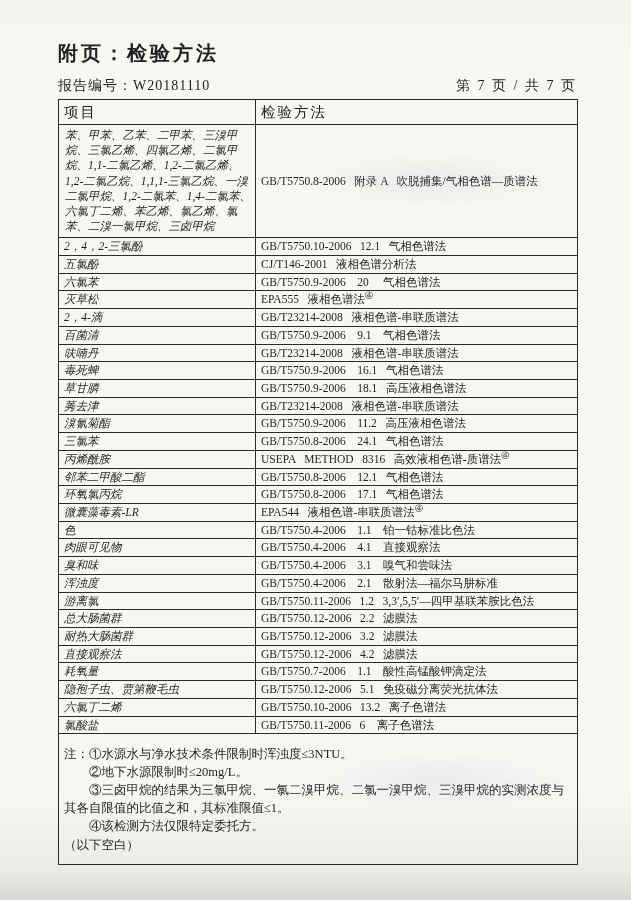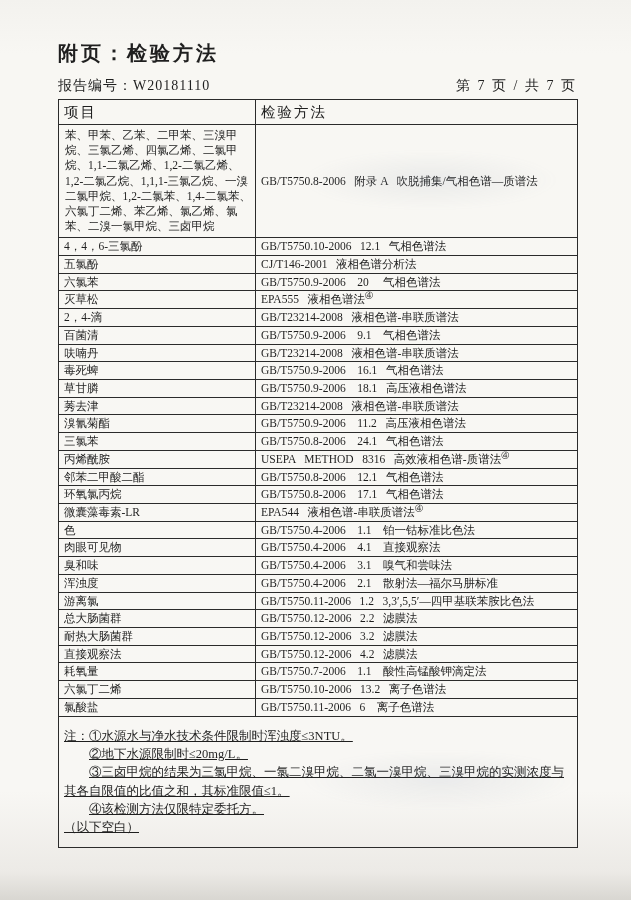--- a/index.html
+++ b/index.html
@@ -57,30 +57,30 @@
     letter-spacing:2px;
   }
   tbody td{
     font-size:11.5px;
     height:14.6px;
     line-height:1.28;
   }
   tbody tr.tall td{height:auto;}
   tbody tr.tall td.item-cell{padding:3px 4px 3px 6px;line-height:1.32;}
   td.method-cell{white-space:pre-wrap;padding-left:8px;}
-  td.item-cell{padding-left:6px;}
+  td.item-cell{padding-left:6px;font-style:italic;}
   sup{font-size:8px;line-height:0;}
   td.notes-cell{
     vertical-align:top;
     height:128px;
     padding:3px 6px 6px 5px;
     font-size:12.5px;
     line-height:1.45;
   }
-  .note-line{margin:0;text-decoration:underline;}
+  .note-line{margin:0;}
   .note-line.indent{text-indent:2em;}
 </style>
 </head>
 <body>
 
 <div class="sheet">
   <div class="smudge a"></div>
   <div class="smudge b"></div>
 
   <div class="doc-title">附页：检验方法</div>
@@ -100,21 +100,21 @@
         <th>项目</th>
         <th>检验方法</th>
       </tr>
     </thead>
     <tbody>
         <tr class="tall">
     <td class="item-cell">苯、甲苯、乙苯、二甲苯、三溴甲烷、三氯乙烯、四氯乙烯、二氯甲烷、1,1-二氯乙烯、1,2-二氯乙烯、1,2-二氯乙烷、1,1,1-三氯乙烷、一溴二氯甲烷、1,2-二氯苯、1,4-二氯苯、六氯丁二烯、苯乙烯、氯乙烯、氯苯、二溴一氯甲烷、三卤甲烷</td>
     <td class="method-cell">GB/T5750.8-2006   附录 A   吹脱捕集/气相色谱—质谱法</td>
   </tr>
         <tr>
-    <td class="item-cell">4，4，6-三氯酚</td>
+    <td class="item-cell">2，4，2-三氯酚</td>
     <td class="method-cell">GB/T5750.10-2006   12.1   气相色谱法</td>
   </tr>
         <tr>
     <td class="item-cell">五氯酚</td>
     <td class="method-cell">CJ/T146-2001   液相色谱分析法</td>
   </tr>
         <tr>
     <td class="item-cell">六氯苯</td>
     <td class="method-cell">GB/T5750.9-2006    20     气相色谱法</td>
   </tr>
@@ -198,20 +198,24 @@
     <td class="item-cell">耐热大肠菌群</td>
     <td class="method-cell">GB/T5750.12-2006   3.2   滤膜法</td>
   </tr>
         <tr>
     <td class="item-cell">直接观察法</td>
     <td class="method-cell">GB/T5750.12-2006   4.2   滤膜法</td>
   </tr>
         <tr>
     <td class="item-cell">耗氧量</td>
     <td class="method-cell">GB/T5750.7-2006    1.1    酸性高锰酸钾滴定法</td>
+  </tr>
+        <tr>
+    <td class="item-cell">隐孢子虫、贾第鞭毛虫</td>
+    <td class="method-cell">GB/T5750.12-2006   5.1   免疫磁分离荧光抗体法</td>
   </tr>
         <tr>
     <td class="item-cell">六氯丁二烯</td>
     <td class="method-cell">GB/T5750.10-2006   13.2   离子色谱法</td>
   </tr>
         <tr>
     <td class="item-cell">氯酸盐</td>
     <td class="method-cell">GB/T5750.11-2006   6    离子色谱法</td>
   </tr>
       </tbody>

